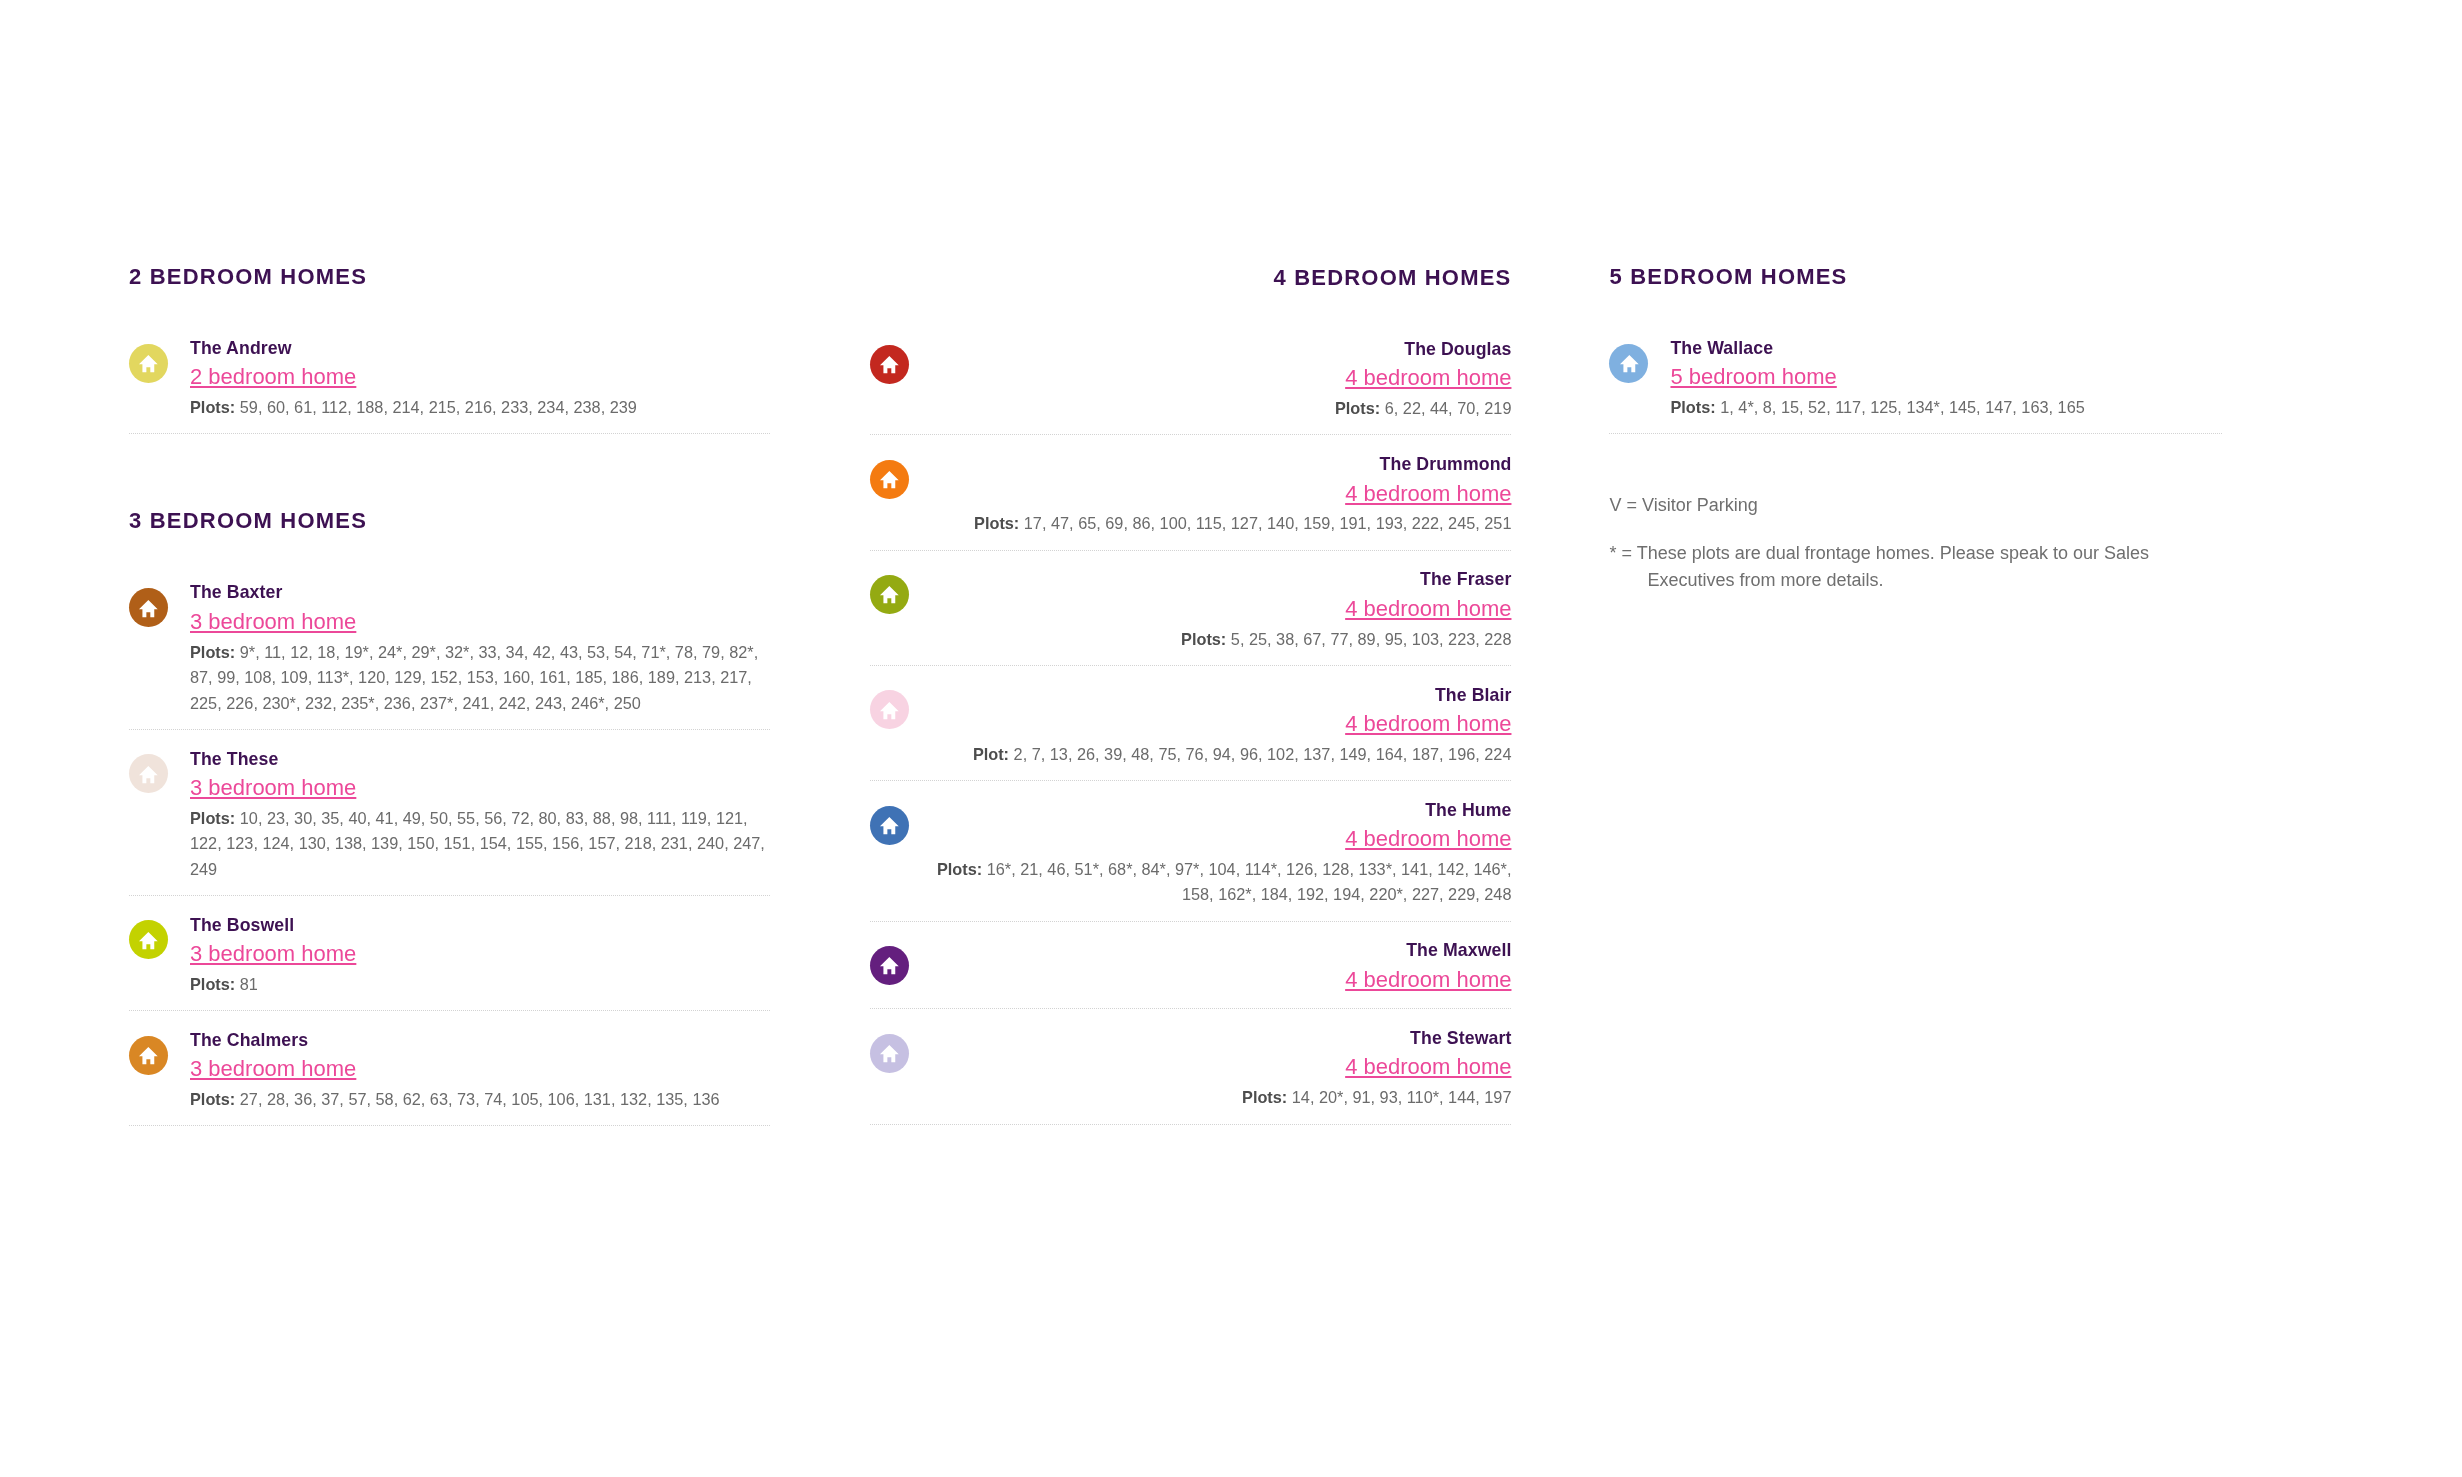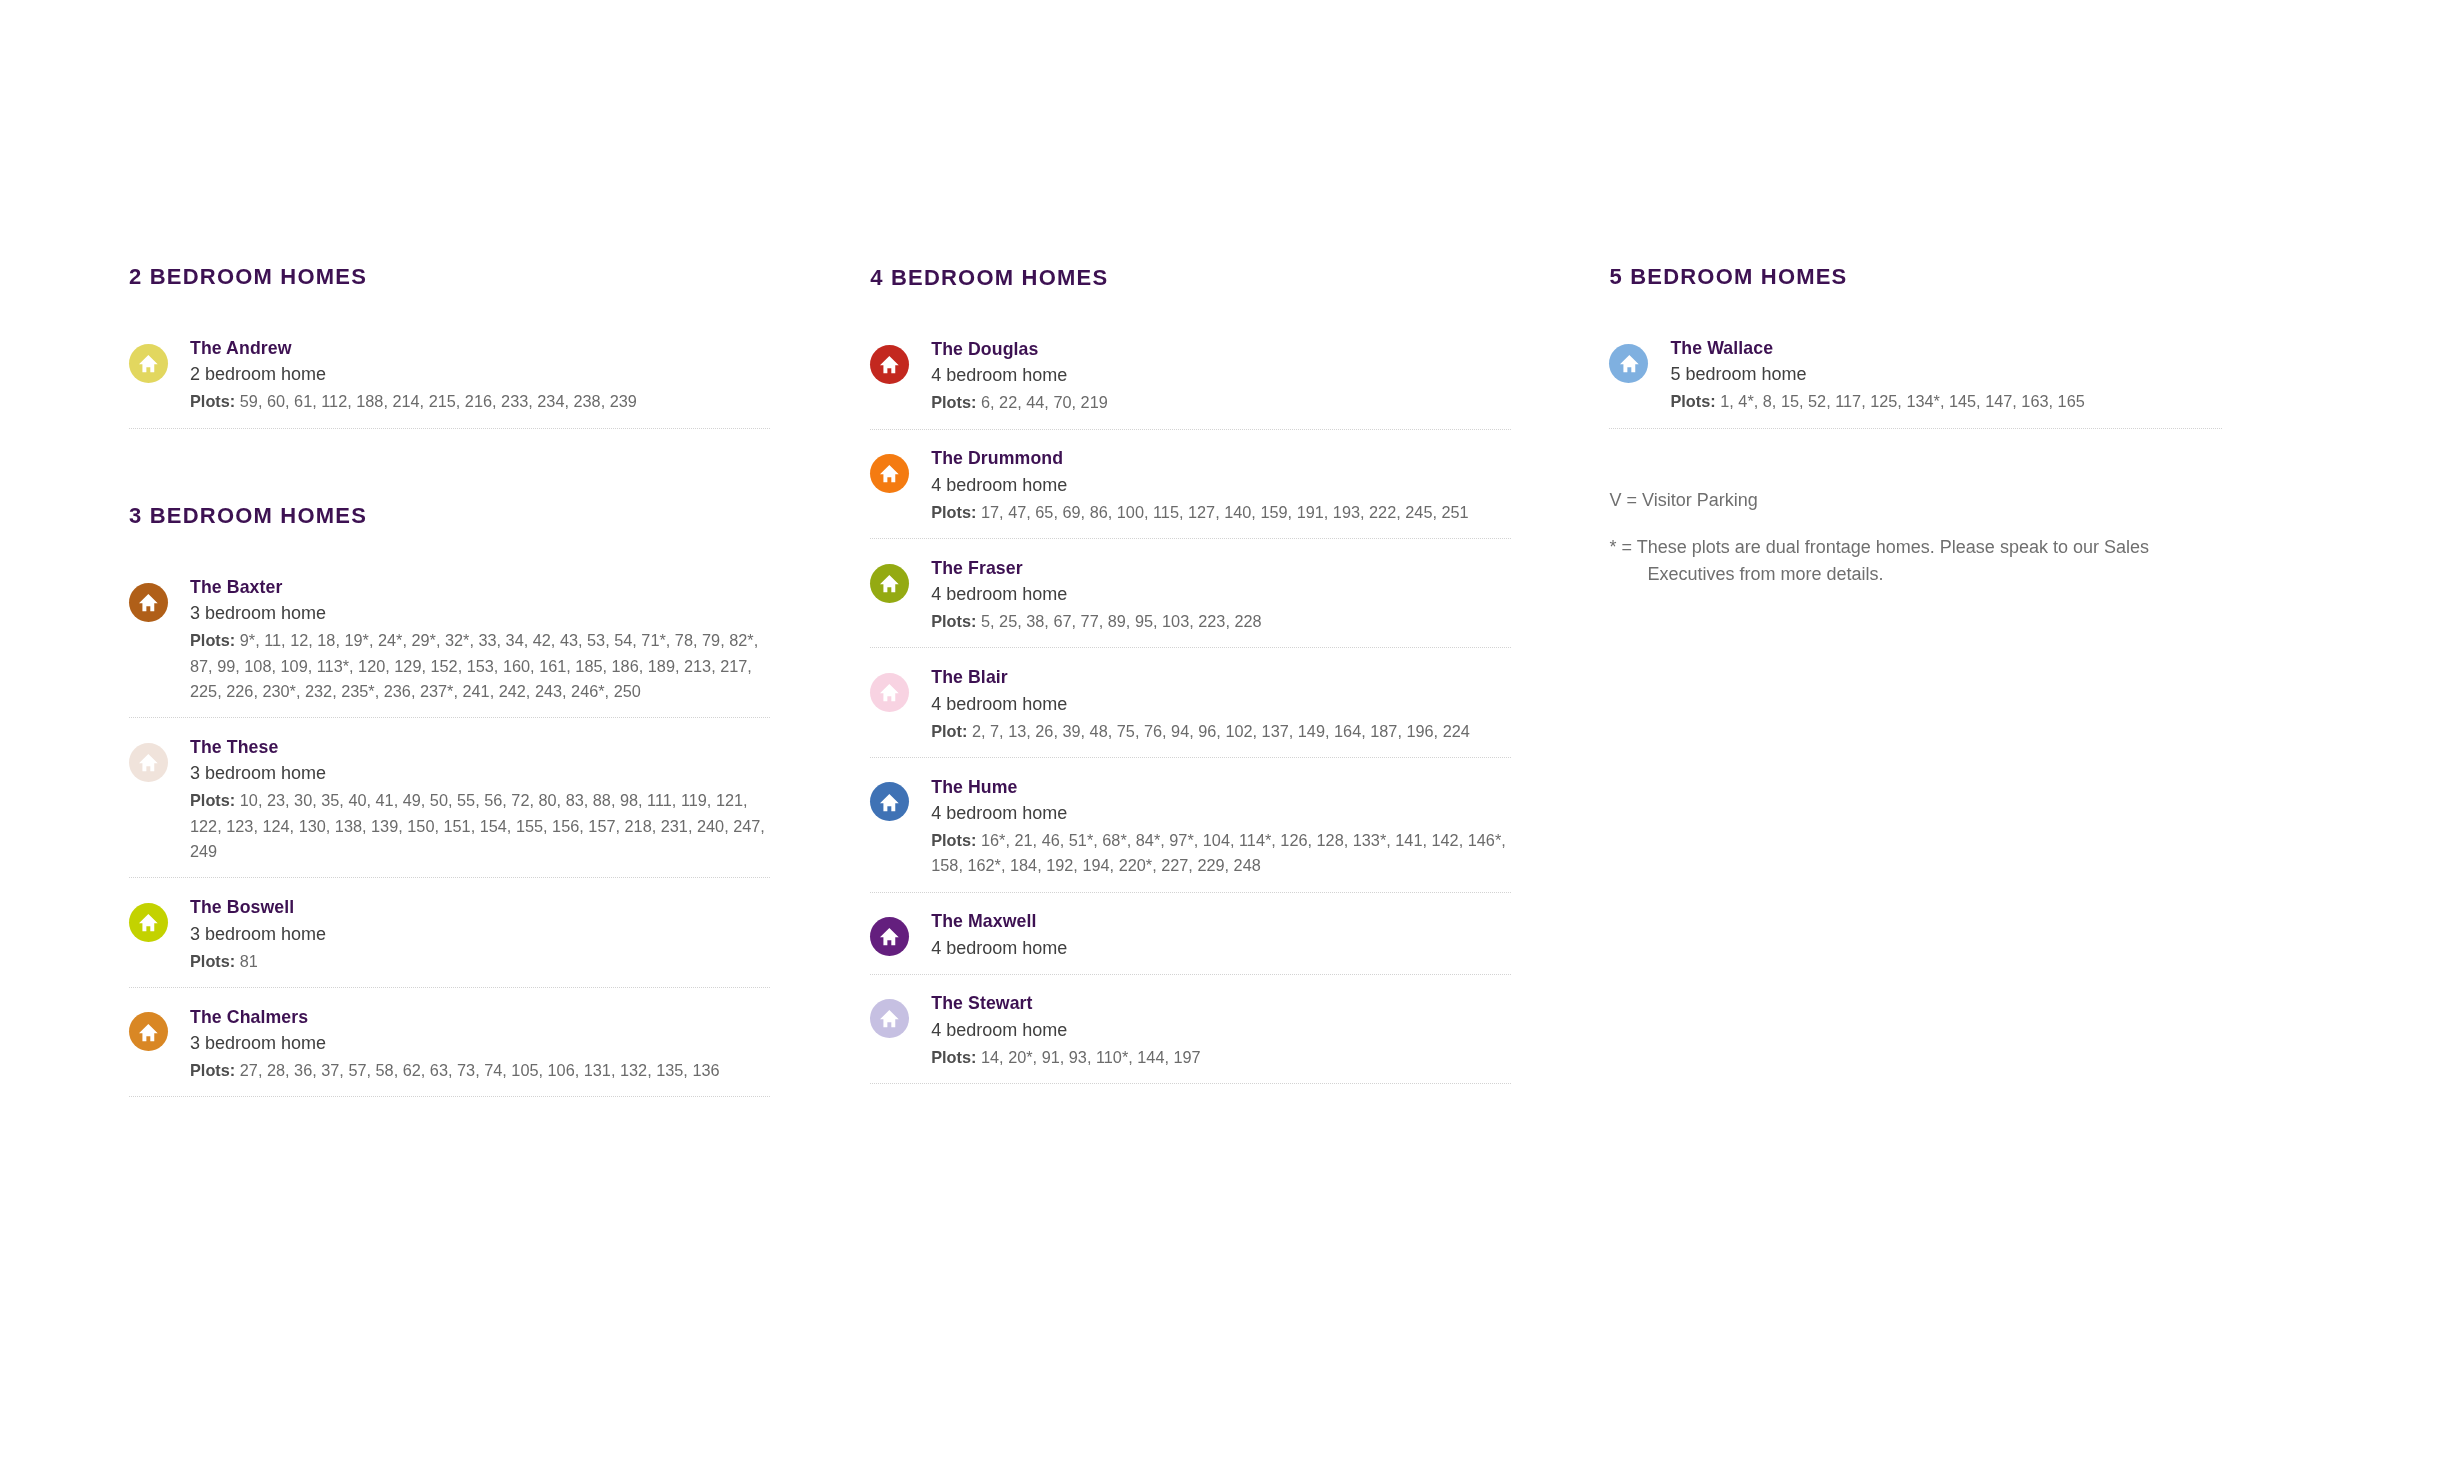--- a/index.html
+++ b/index.html
@@ -23,21 +23,21 @@
     height: 1477px;
     display: flex;
     flex-direction: row;
     align-items: flex-start;
   }
   .col {
     position: relative;
   }
   
   .col-2-3 { margin-left: 129px; width: 670px; padding-top: 266px; }
-  .col-4   { margin-left: 100px; width: 670px; padding-top: 267px; }
+  .col-4   { margin-left: 100px; width: 670px; padding-top: 267px; text-align: right; }
   .col-5   { margin-left: 98px; width: 640px; padding-top: 266px; }
 
   .section-title {
     font-size: 22px;
     font-weight: bold;
     letter-spacing: 1.2px;
     color: #3d1152;
     text-transform: uppercase;
     line-height: 1;
     white-space: nowrap;
@@ -78,25 +78,26 @@
     padding-top: 2px;
   }
   .house-name {
     font-size: 17.7px;
     font-weight: bold;
     color: #3d1152;
     line-height: 1.18;
     letter-spacing: 0.1px;
   }
   .house-type {
-    font-size: 18px;
-    color: #404040;
+    font-size: 22px;
+    color: #ec4899;
     line-height: 1.45;
     margin-top: 2.5px;
     font-weight: 300;
+    text-decoration: underline;
   }
   .house-plots {
     font-size: 16.3px;
     color: #595959;
     line-height: 1.56;
     margin-top: 2px;
   }
   .plots-label { font-weight: bold; color: #4d4d4d; }
   .plots-values { color: #6b6b6b; font-weight: 300; }
 

